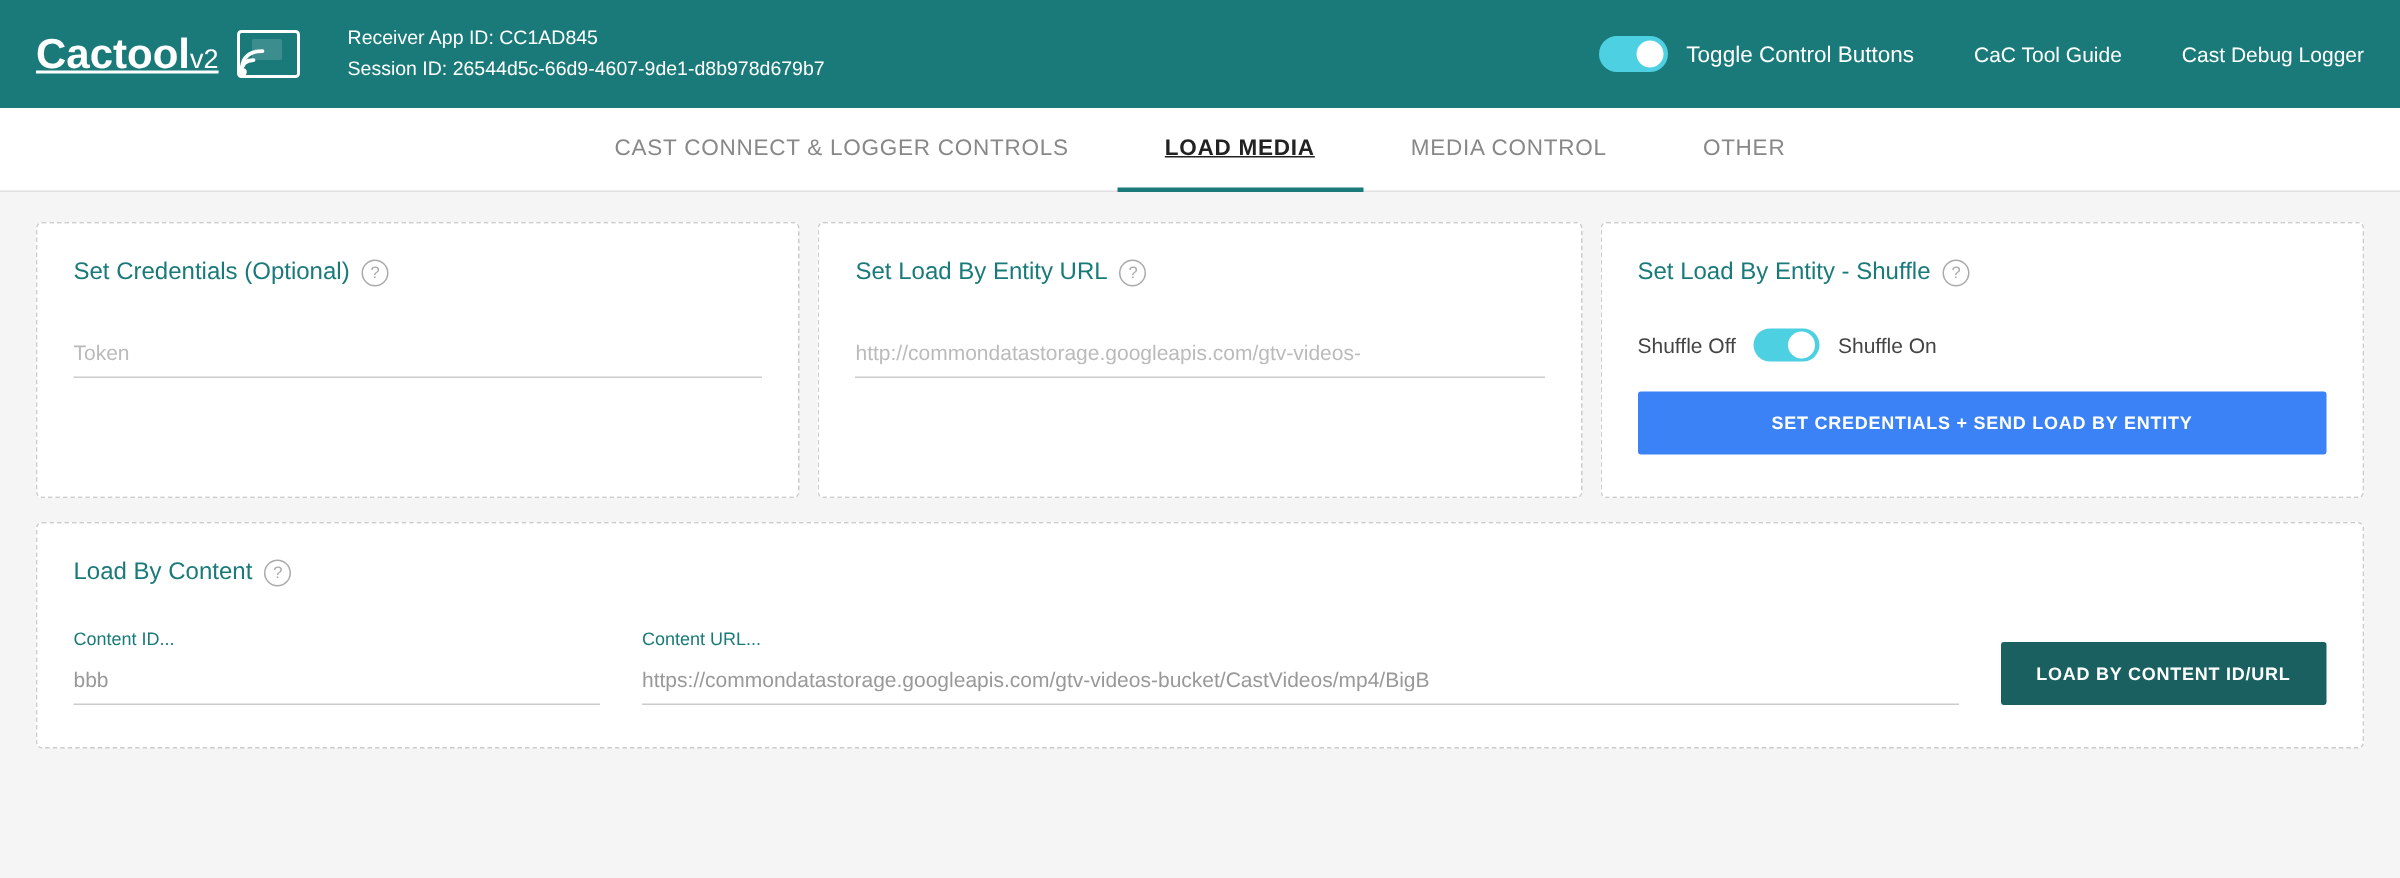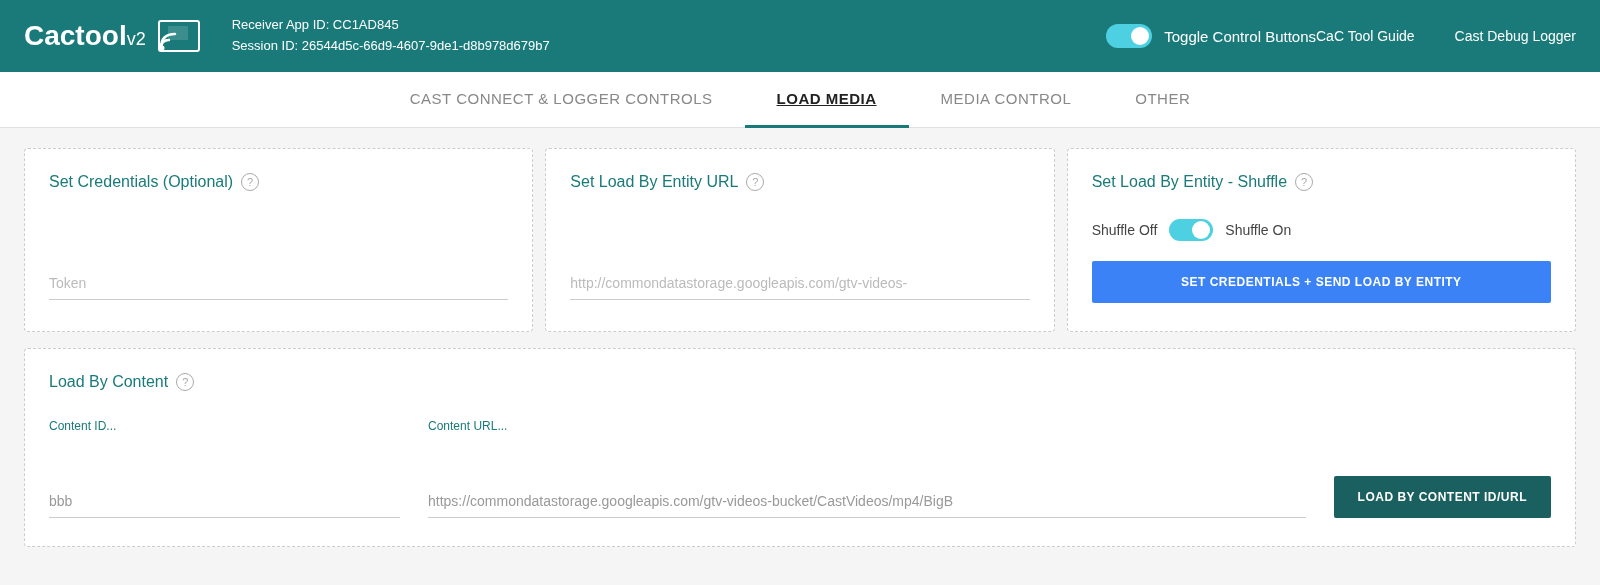--- a/index.html
+++ b/index.html
@@ -12,20 +12,21 @@
       align-items: center;
       padding: 0 24px;
       height: 72px;
       color: white;
     }
     .header-logo {
       display: flex;
       align-items: center;
       gap: 12px;
       margin-right: 32px;
+      text-decoration: underline;
     }
     .logo-text {
       font-size: 28px;
       font-weight: 700;
       color: white;
     }
     .logo-v2 {
       font-size: 18px;
       font-weight: 400;
     }
@@ -36,20 +37,21 @@
     .header-info {
       flex: 1;
       font-size: 13px;
       color: white;
       line-height: 1.6;
     }
     .header-toggle-area {
       display: flex;
       align-items: center;
       gap: 12px;
+      margin-right: 40px;
     }
     .toggle-switch {
       width: 46px;
       height: 24px;
       background: #4dd0e1;
       border-radius: 12px;
       position: relative;
       cursor: pointer;
     }
     .toggle-switch::after {
@@ -157,21 +159,20 @@
 
     .input-field {
       width: 100%;
       border: none;
       border-bottom: 1px solid #ccc;
       padding: 8px 0;
       font-size: 14px;
       color: #999;
       outline: none;
       background: transparent;
-      margin-top: 48px;
     }
     .input-field::placeholder {
       color: #bbb;
     }
 
     
     .shuffle-row {
       display: flex;
       align-items: center;
       gap: 12px;

